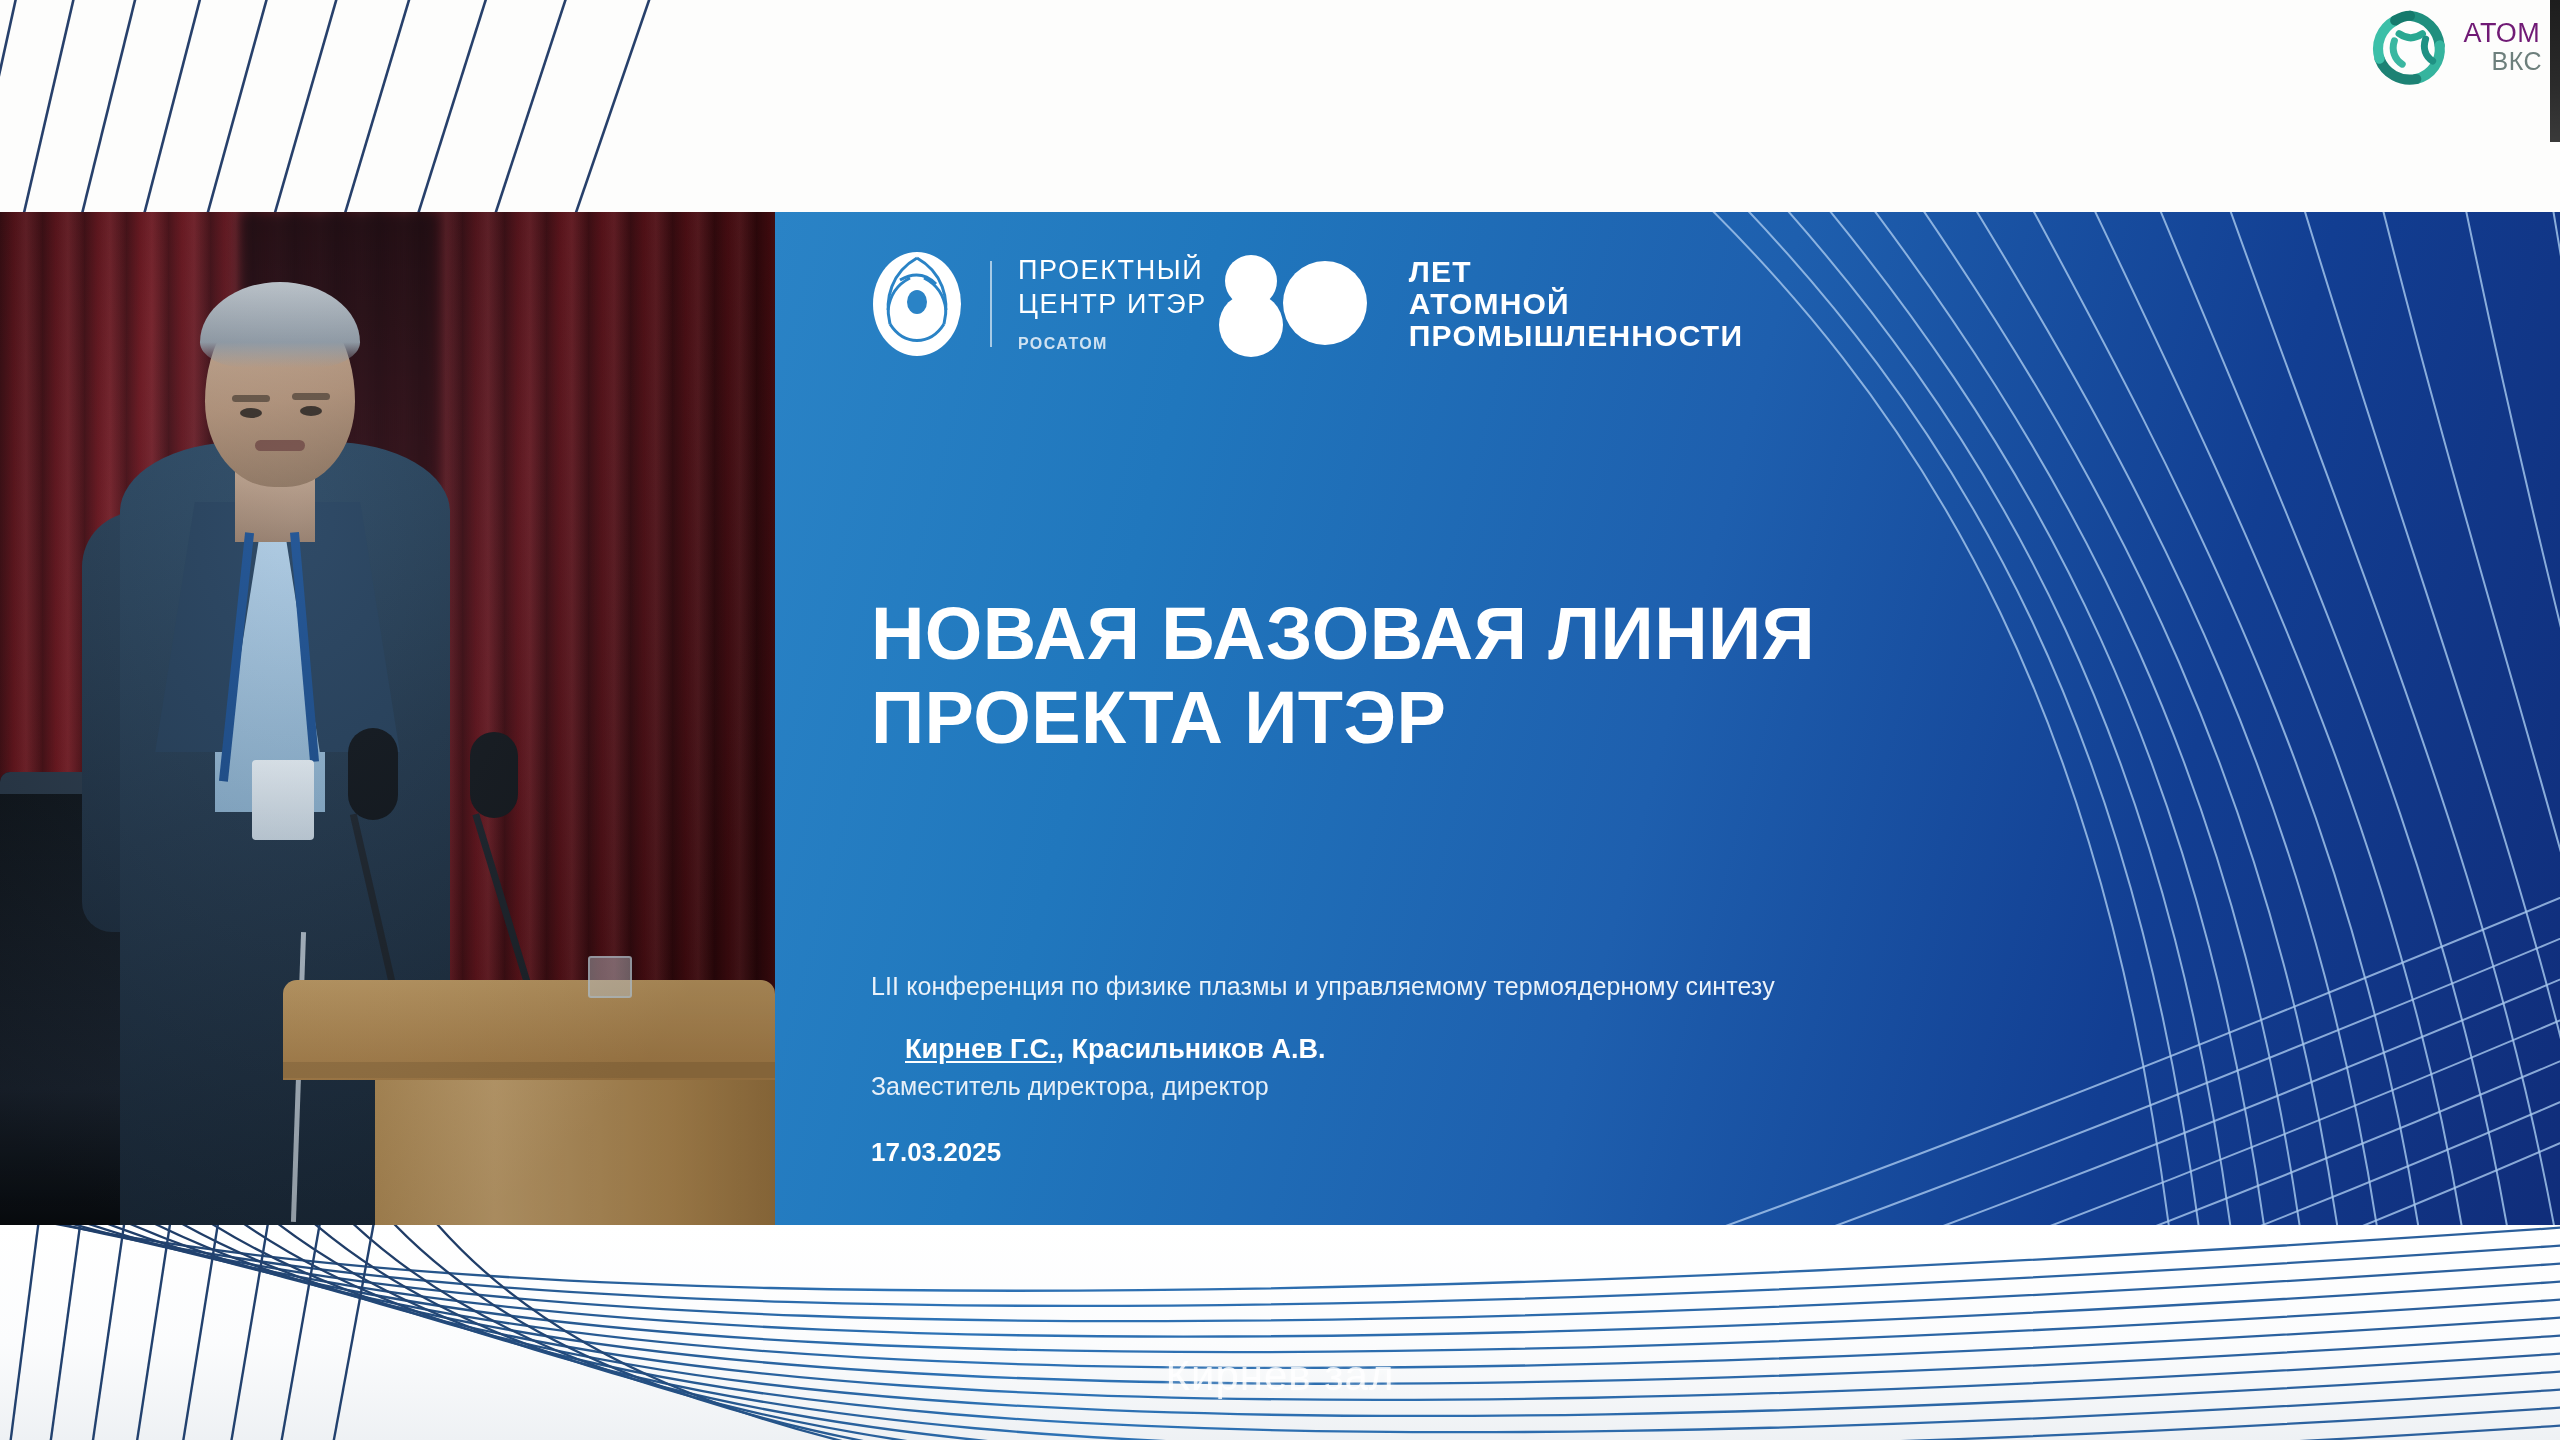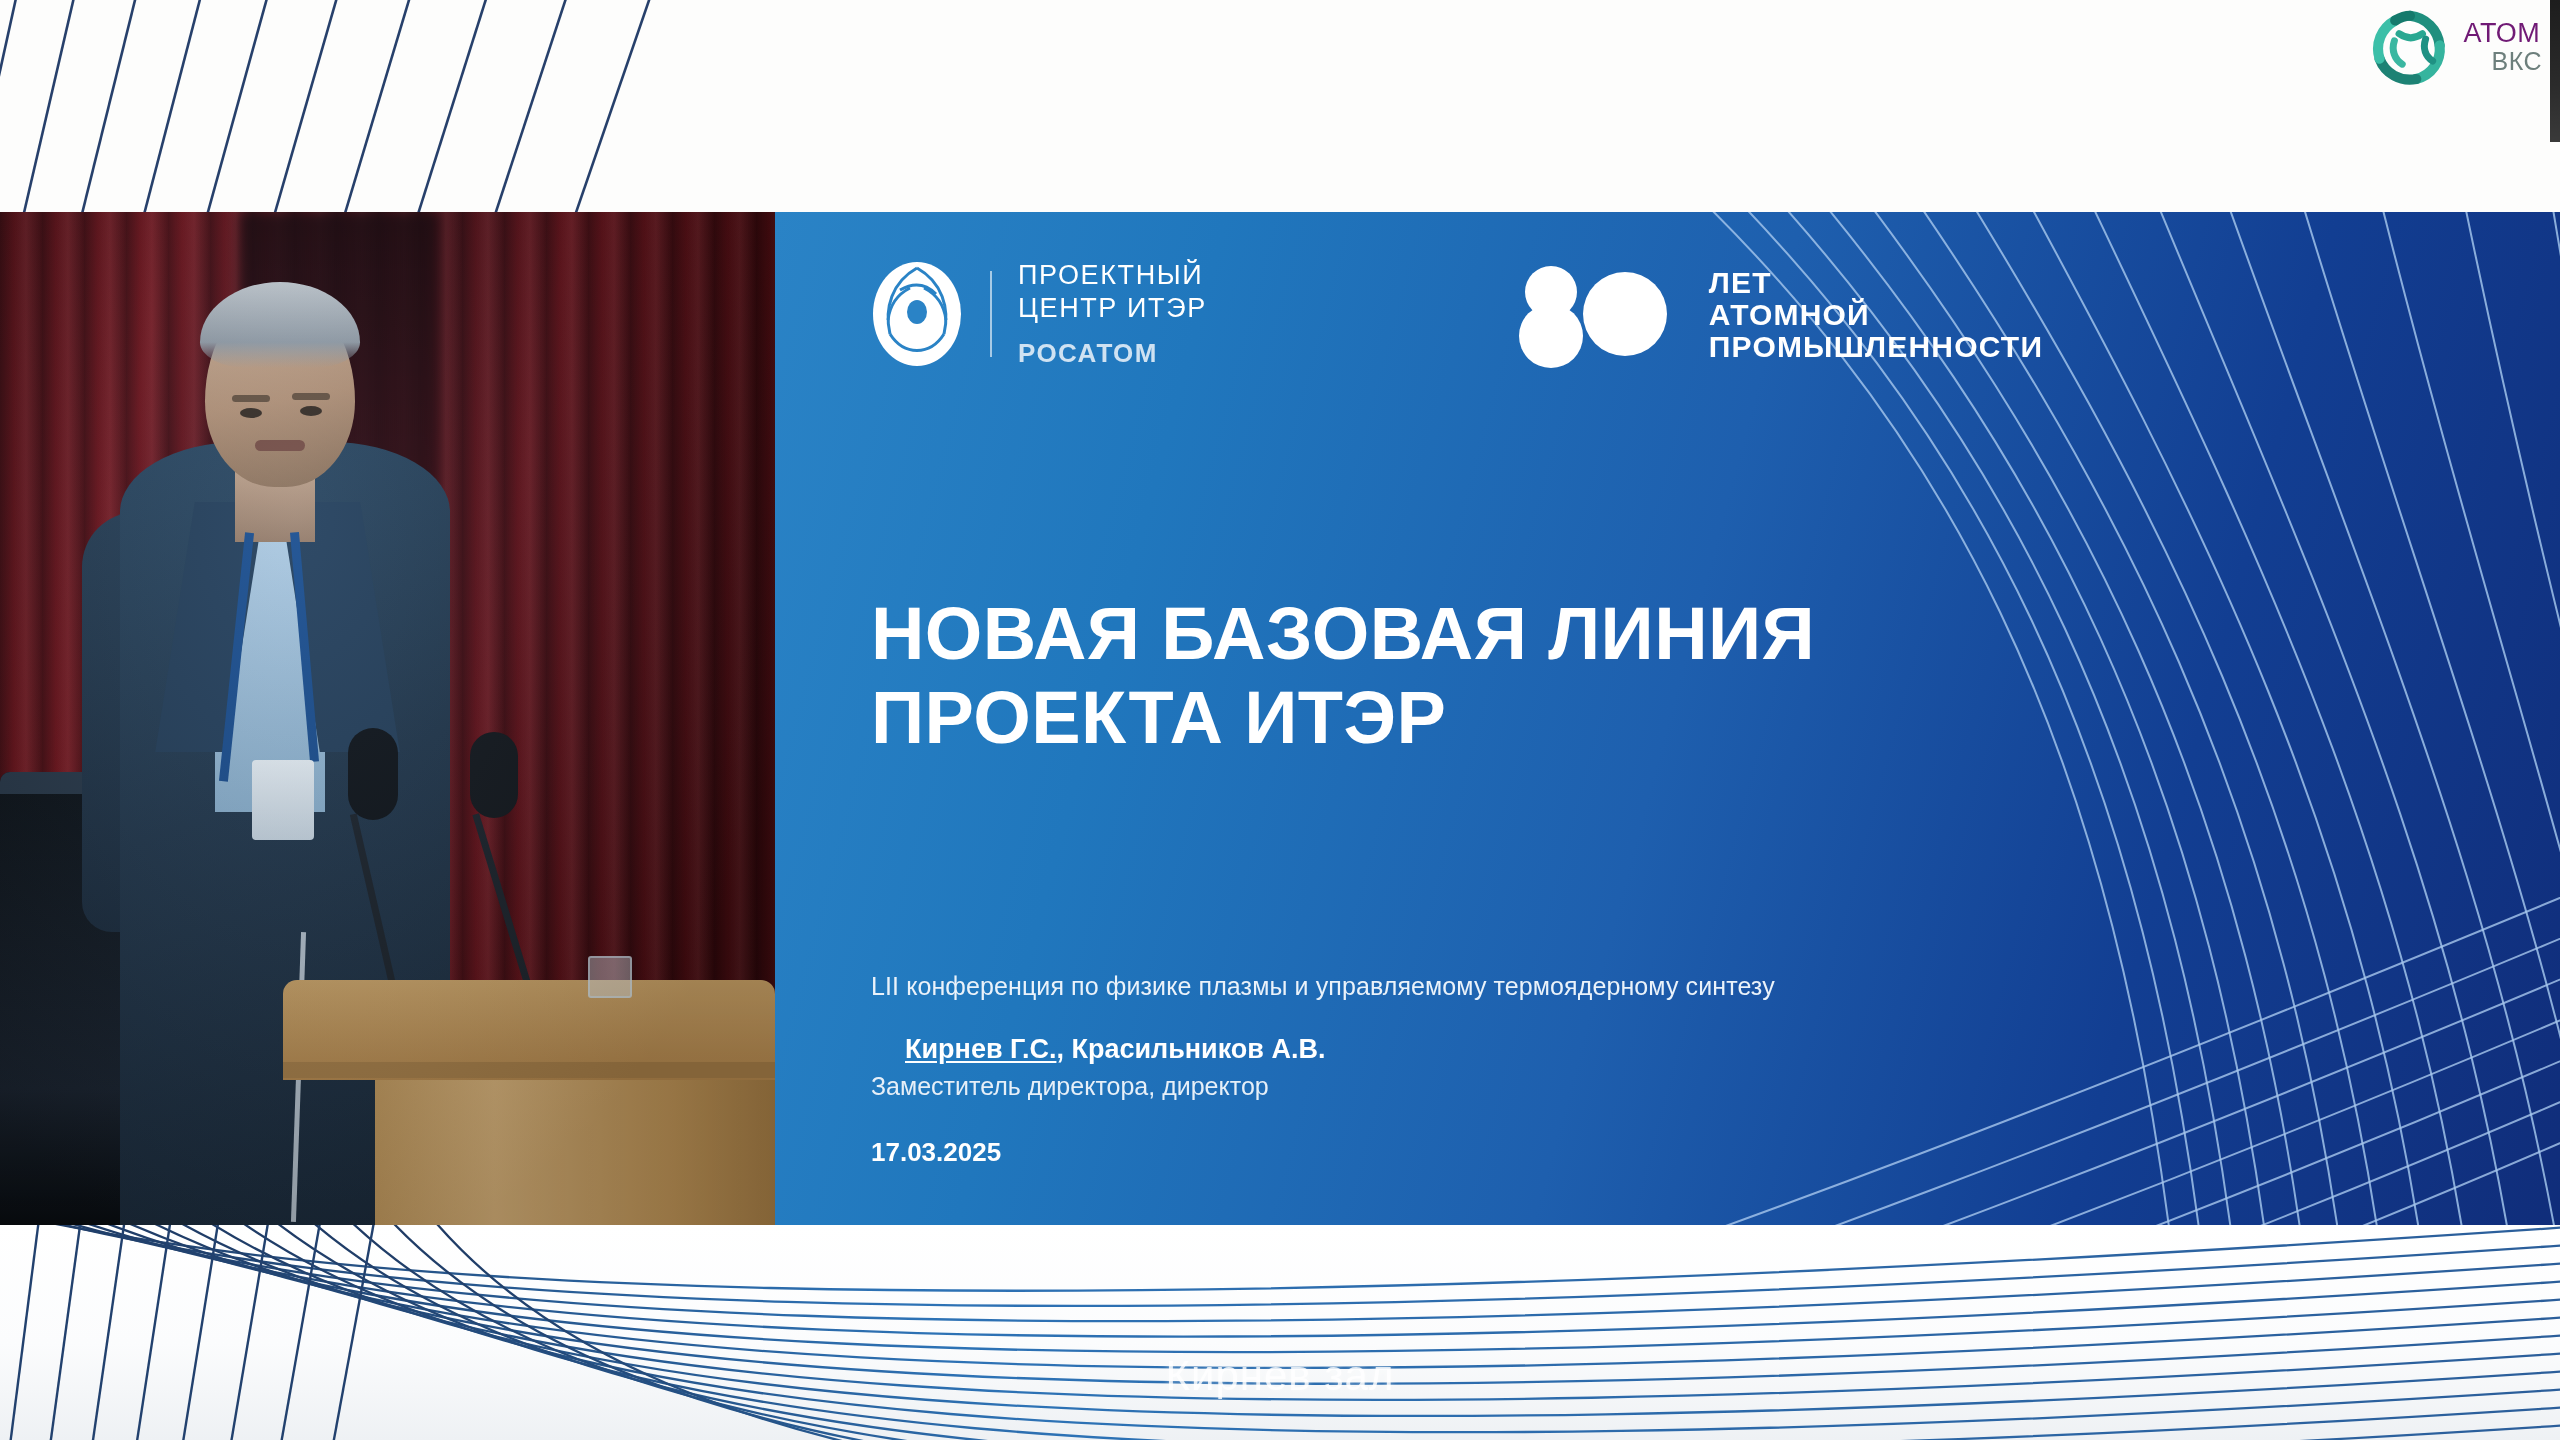--- a/index.html
+++ b/index.html
@@ -100,27 +100,27 @@
     background:#2b3a4a; border-radius:10px 14px 0 0; }
   .video-glow { position:absolute; inset:0; background:radial-gradient(ellipse at 38% 30%, rgba(120,170,220,.10), rgba(0,0,0,.22) 75%); }
 
   
   .slide { position:absolute; left:775px; top:0; width:1785px; height:1013px; overflow:hidden;
     background:linear-gradient(105deg,#2a83c6 0%, #2077bd 22%, #1e5fae 50%, #123e92 76%, #102d7a 100%); }
   .slide-swirl { position:absolute; right:-60px; top:-40px; width:1100px; height:1120px; }
   .slide-swirl2 { position:absolute; left:520px; bottom:-180px; width:1400px; height:620px; }
 
   
-  .logo-row { position:absolute; left:95px; top:48px; display:flex; align-items:flex-start; gap:300px; }
+  .logo-row { position:absolute; left:95px; top:37px; display:flex; align-items:center; }
   .pc-logo { display:flex; align-items:center; gap:26px; }
   .pc-mark { width:94px; height:108px; }
   .pc-div { width:2px; height:86px; background:rgba(255,255,255,.6); }
   .pc-text { display:flex; flex-direction:column; gap:3px; line-height:1.12; }
   .pc-text .t1, .pc-text .t2 { font-size:27px; font-weight:400; letter-spacing:1.6px; color:#ffffff; }
-  .pc-text .t3 { font-size:26px; font-weight:700; letter-spacing:1.4px; color:#cfe2f2; margin-top:13px; }
+  .pc-text .t3 { font-size:16px; font-weight:700; letter-spacing:1.4px; color:#cfe2f2; margin-top:13px; }
   .y80 { display:flex; align-items:center; gap:22px; }
   .y80-mark { width:180px; height:110px; }
   .y80-text { display:flex; flex-direction:column; line-height:1.06; }
   .y80-text span { font-size:30px; font-weight:700; letter-spacing:1.2px; color:#ffffff; }
 
   
   .headline { position:absolute; left:96px; top:380px; width:1180px; }
   .headline h1 { font-size:74px; line-height:1.13; font-weight:700; color:#ffffff; letter-spacing:.4px; }
 
   

